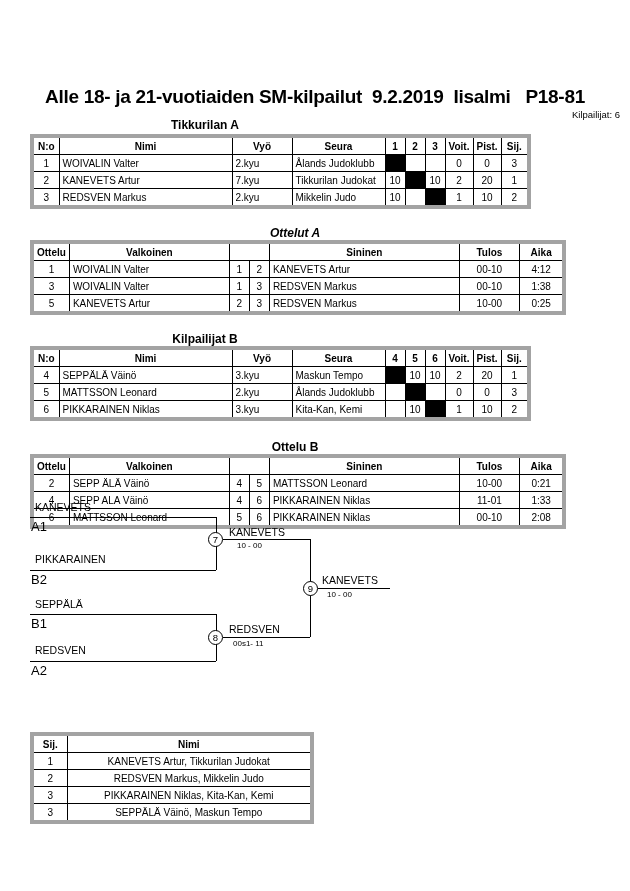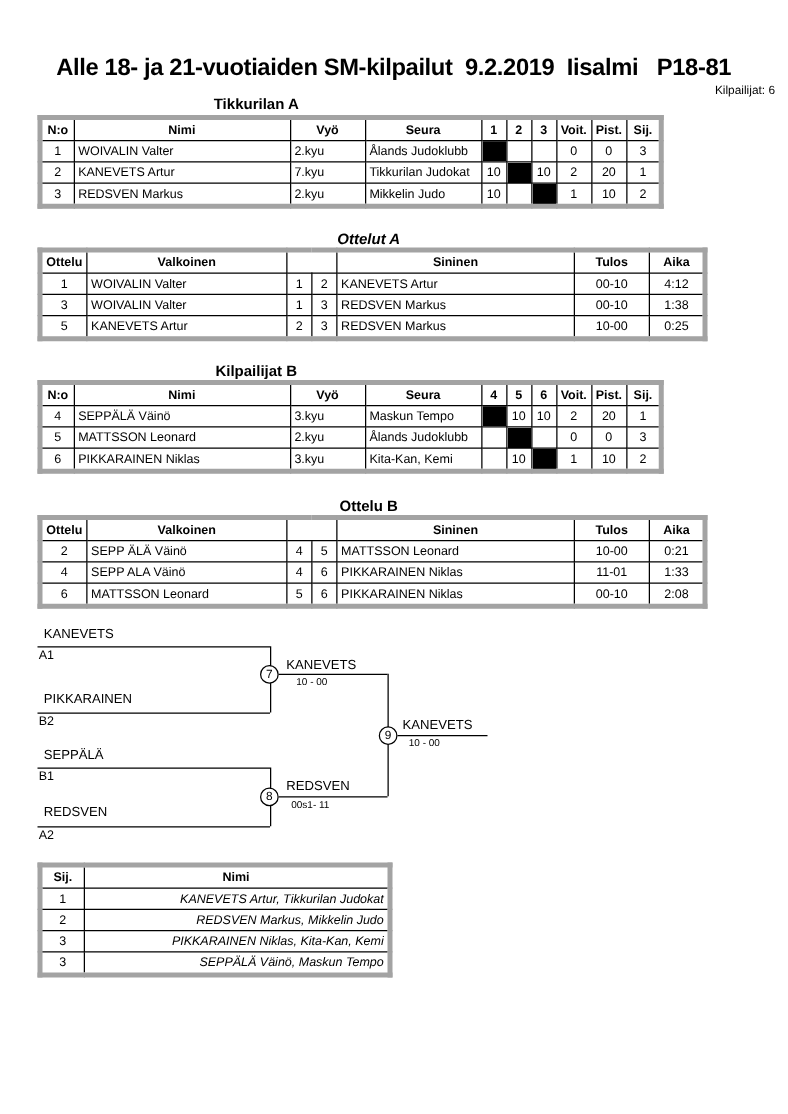--- a/index.html
+++ b/index.html
@@ -1,20 +1,20 @@
 <!DOCTYPE html>
 <html><head>
 <meta charset="utf-8">
 <style>
   html,body{margin:0;padding:0;}
   body{
     width:630px;height:891px;background:#ffffff;color:#000;
     font-family:"Liberation Sans",sans-serif;position:relative;overflow:hidden;
   }
-  .abs{position:absolute;}
+  .abs{position:absolute;margin-top:42px;}
 
   
   #page-title{
     top:44px;left:0;width:630px;text-align:center;
     font-size:19px;font-weight:bold;white-space:pre;letter-spacing:-0.3px;
   }
   #competitors-count{top:67px;right:10px;font-size:9.5px;}
 
   
   .section-heading{font-size:12px;font-weight:bold;text-align:center;}
@@ -38,27 +38,27 @@
 
   .pool td:nth-child(1),
   .pool td:nth-child(n+5){text-align:center;}
   .pool td:nth-child(2),.pool td:nth-child(3),.pool td:nth-child(4){text-align:left;}
 
   .matches td:nth-child(1),.matches td:nth-child(3),.matches td:nth-child(4),
   .matches td:nth-child(6),.matches td:nth-child(7){text-align:center;}
   .matches td:nth-child(2),.matches td:nth-child(5){text-align:left;}
 
   .results td:nth-child(1){text-align:center;}
-  .results td:nth-child(2){text-align:right;font-style:italic;}
+  .results td:nth-child(2){text-align:center;}
 
   
   #bracket{top:495px;left:0;width:630px;height:190px;position:absolute;}
   #bracket > *{position:absolute;}
   .bname{font-size:10.5px;}
-  .bseed{font-size:10px;}
+  .bseed{font-size:13px;}
   .bscore{font-size:8px;}
   .bline{border-top:1px solid #000;height:0;}
   .bvline{border-left:1px solid #000;width:0;}
   .bnode{
     width:13px;height:13px;border:1px solid #000;border-radius:50%;
     text-align:center;line-height:13px;font-size:9.5px;background:#fff;
   }
 </style>
 </head>
 <body>

